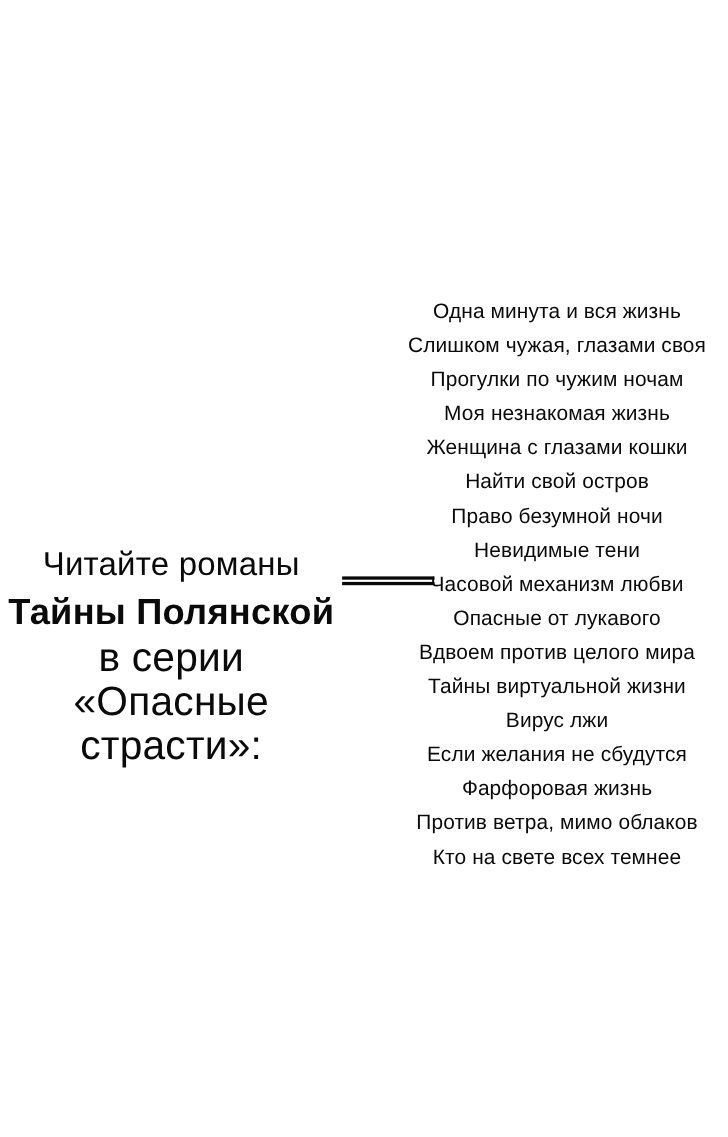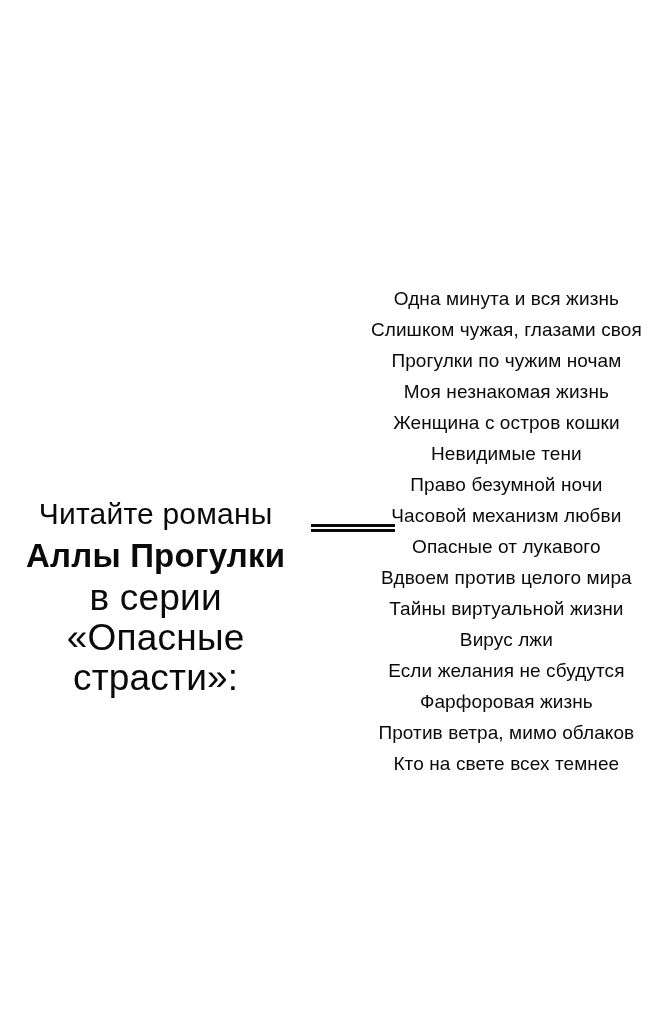--- a/index.html
+++ b/index.html
@@ -81,37 +81,38 @@
     white-space: nowrap;
   }
 </style>
 </head>
 <body>
 
 <div class="page">
 
   <div class="heading-block">
     <div class="head-line-1">Читайте романы</div>
-    <div class="head-line-2">Аллы Прогулки</div>
+    <div class="head-line-2">Тайны Полянской</div>
     <div class="head-line-3">в серии «Опасные страсти»:</div>
   </div>
 
   <div class="divider">
     <div class="bar-top"></div>
     <div class="bar-bottom"></div>
   </div>
 
   <div class="titles">
     <div class="title-item">Одна минута и вся жизнь</div>
     <div class="title-item">Слишком чужая, глазами своя</div>
     <div class="title-item">Прогулки по чужим ночам</div>
     <div class="title-item">Моя незнакомая жизнь</div>
-    <div class="title-item">Женщина с остров кошки</div>
+    <div class="title-item">Женщина с глазами кошки</div>
+    <div class="title-item">Найти свой остров</div>
+    <div class="title-item">Право безумной ночи</div>
     <div class="title-item">Невидимые тени</div>
-    <div class="title-item">Право безумной ночи</div>
     <div class="title-item">Часовой механизм любви</div>
     <div class="title-item">Опасные от лукавого</div>
     <div class="title-item">Вдвоем против целого мира</div>
     <div class="title-item">Тайны виртуальной жизни</div>
     <div class="title-item">Вирус лжи</div>
     <div class="title-item">Если желания не сбудутся</div>
     <div class="title-item">Фарфоровая жизнь</div>
     <div class="title-item">Против ветра, мимо облаков</div>
     <div class="title-item">Кто на свете всех темнее</div>
   </div>

